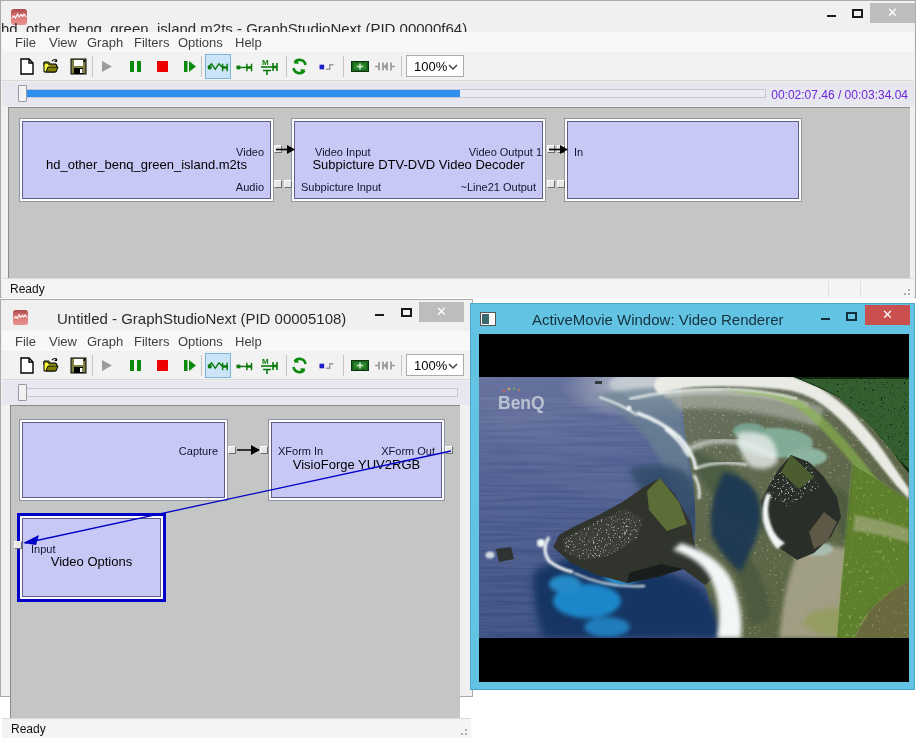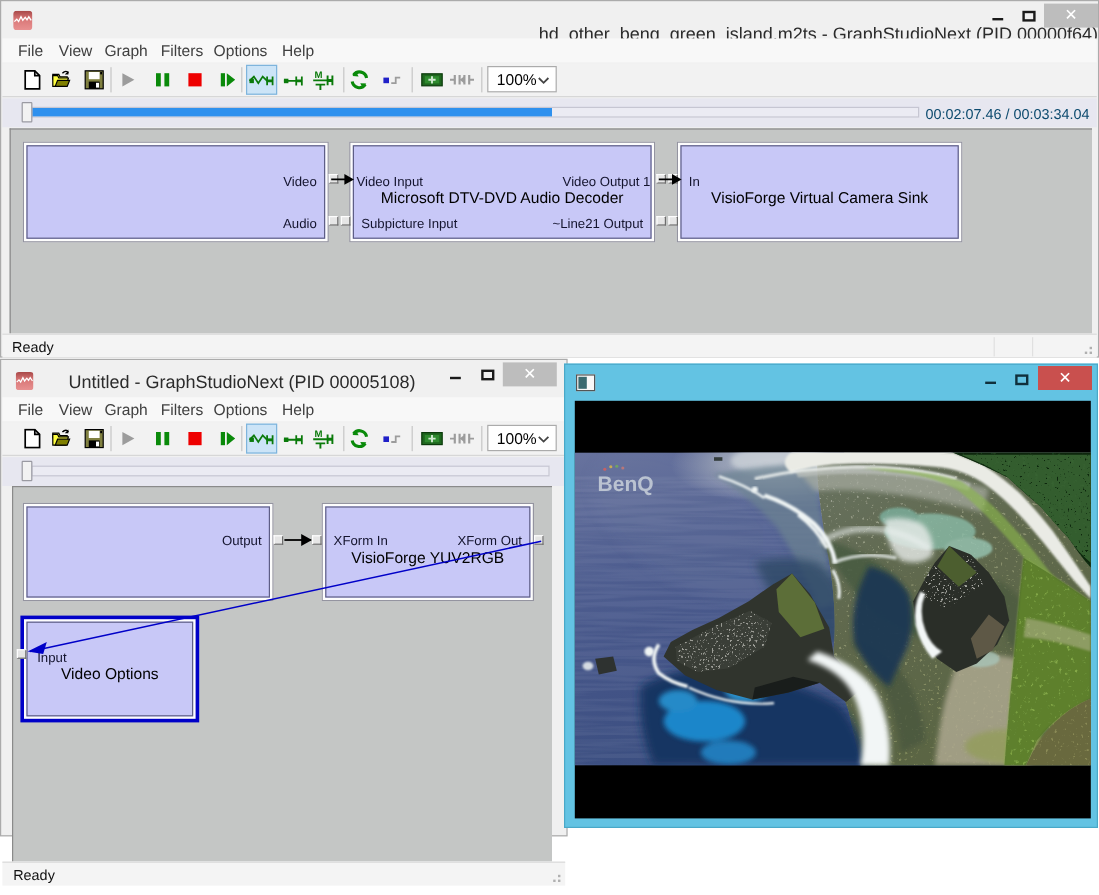--- a/index.html
+++ b/index.html
@@ -111,21 +111,21 @@
         <rect width="16" height="16" rx="3" fill="url(#agr)"></rect>
         <path d="M1 9l2-2 1.5 2 2-4 1.5 3 2-2.5 1.5 2L13 5l2 3" fill="none" stroke="#fff" stroke-width="1.1"></path>
       </symbol>
 </defs>
   </svg>
 
 <div class="win" id="w1" style="left:0;top:0;width:916px;height:298px">
   <svg class="abs" style="left:10px;top:8px" width="16" height="16">
       <use href="#i-appicon"></use>
     </svg>
-  <div class="abs tbtext" style="left:0;right:0;top:19px;text-align:right">hd_other_benq_green_island.m2ts - GraphStudioNext (PID 00000f64)</div>
+  <div class="abs tbtext" style="left:0;right:0;top:19px;text-align:left">hd_other_benq_green_island.m2ts - GraphStudioNext (PID 00000f64)</div>
   <div class="mindash" style="left:826px;top:14px"></div>
   <div class="maxbox" style="left:851px;top:8px"></div>
   <div class="xbtn" style="left:869px;top:2px">✕</div>
   <div class="menu" style="top:31px">
       <span style="left:13px">File</span>
       <span style="left:47px">View</span>
       <span style="left:85px">Graph</span>
       <span style="left:132px">Filters</span>
       <span style="left:176px">Options</span>
       <span style="left:233px">Help</span>
@@ -180,41 +180,41 @@
       </svg>
     <div class="tsep" style="left:399px"></div>
     <div class="abs" style="left:404px;top:2px;width:58px;height:22px;background:#fff;border:1px solid #ABABAB;font-size:13px;color:#000;padding:3px 0 0 7px">100%<svg class="abs" style="right:5px;top:7px" width="10" height="8">
           <path d="M1 2l4 4 4-4" fill="none" stroke="#444" stroke-width="1.5"></path>
         </svg></div>
   </div>
   <div class="seek" style="top:81px">
     <div class="track" style="left:24px;width:740px"></div>
     <div class="fill" style="left:25px;width:433px"></div>
     <div class="thumb"></div>
-    <div class="abs" style="right:6px;top:6px;font-size:12px;color:#0c4a6e">00:02:07.46 / 00:03:34.04</div>
+    <div class="abs" style="right:6px;top:6px;font-size:12px;color:#6d28d9">00:02:07.46 / 00:03:34.04</div>
   </div>
   <div class="gview" style="left:7px;top:106px;width:902px;height:171px">
     <div class="fbox" style="left:10px;top:10px;width:255px;height:84px">
         <div class="fin">
+      <div class="ftitle" style="top:35px">hd_other_benq_green_island.m2ts</div>
       <div class="plab" style="right:6px;top:24px">Video</div>
       <div class="plab" style="right:6px;top:59px">Audio</div>
     </div>
       </div>
     <div class="fbox" style="left:282px;top:10px;width:255px;height:84px">
         <div class="fin">
-      <div class="ftitle" style="top:35px">Microsoft DTV-DVD Audio Decoder</div>
-      <div class="plab" style="left:2px;top:24px">Video Input</div>
+      <div class="ftitle" style="top:35px">Subpicture DTV-DVD Video Decoder</div>
+      <div class="plab" style="left:20px;top:24px">Video Input</div>
       <div class="plab" style="left:6px;top:59px">Subpicture Input</div>
       <div class="plab" style="right:0;top:24px">Video Output 1</div>
       <div class="plab" style="right:6px;top:59px">~Line21 Output</div>
     </div>
       </div>
     <div class="fbox" style="left:555px;top:10px;width:238px;height:84px">
         <div class="fin">
-      <div class="ftitle" style="top:35px">VisioForge Virtual Camera Sink</div>
       <div class="plab" style="left:6px;top:24px">In</div>
     </div>
       </div>
     <div class="pin" style="left:265px;top:37px"></div>
     <div class="pin" style="left:265px;top:72px"></div>
     <div class="pin" style="left:275px;top:72px"></div>
     <div class="pin" style="left:538px;top:37px"></div>
     <div class="pin" style="left:538px;top:72px"></div>
     <div class="pin" style="left:548px;top:72px"></div>
     <div class="pin" style="left:548px;top:37px"></div>
@@ -308,21 +308,21 @@
           <path d="M1 2l4 4 4-4" fill="none" stroke="#444" stroke-width="1.5"></path>
         </svg></div>
   </div>
   <div class="seek" style="top:81px">
     <div class="track" style="left:24px;width:432px"></div>
     <div class="thumb"></div>
   </div>
   <div class="gview" style="left:9px;top:105px;width:450px;height:313px">
     <div class="fbox" style="left:8px;top:13px;width:209px;height:82px">
         <div class="fin">
-      <div class="plab" style="right:6px;top:22px">Output</div>
+      <div class="plab" style="right:6px;top:22px">Capture</div>
     </div>
       </div>
     <div class="fbox" style="left:257px;top:13px;width:177px;height:82px">
         <div class="fin">
       <div class="ftitle" style="top:34px">VisioForge YUV2RGB</div>
       <div class="plab" style="left:6px;top:22px">XForm In</div>
       <div class="plab" style="right:6px;top:22px">XForm Out</div>
     </div>
       </div>
     <div class="abs" style="left:6px;top:107px;width:149px;height:89px;background:#0000C8;padding:3px">
@@ -353,20 +353,21 @@
           <rect x="3" y="7" width="2" height="2"></rect>
         </g>
       </svg>
   </div>
 </div>
 
 <div class="abs" id="am" style="left:470px;top:303px;width:445px;height:387px;background:#63C3E3;border:1px solid #49A8C8">
   <div class="abs" style="left:9px;top:8px;width:16px;height:14px;background:#F8F8F8;border:1px solid #555">
       <div class="abs" style="left:1px;top:1px;width:7px;height:10px;background:#3A6A70"></div>
     </div>
+  <div class="abs" style="left:61px;top:7px;font-size:15px;color:#16323E;white-space:nowrap">ActiveMovie Window: Video Renderer</div>
   <div class="mindash" style="left:350px;top:14px;background:#10303C"></div>
   <div class="maxbox" style="left:375px;top:8px;border-color:#10303C"></div>
   <div class="abs" style="left:394px;top:1px;width:45px;height:20px;background:#C9504E;color:#fff;text-align:center;font-size:13px;line-height:20px">✕</div>
   <div class="abs" style="left:8px;top:30px;width:430px;height:348px;background:#000">
     <svg class="abs" style="left:0;top:43px" width="430" height="261" viewBox="0 0 430 261" preserveAspectRatio="none">
       <defs>
         <linearGradient id="sea" x1="0" y1="0" x2="0.35" y2="1">
           <stop offset="0" stop-color="#68739E"></stop>
             <stop offset="0.35" stop-color="#4F5E90"></stop>
           <stop offset="0.7" stop-color="#425386"></stop>

